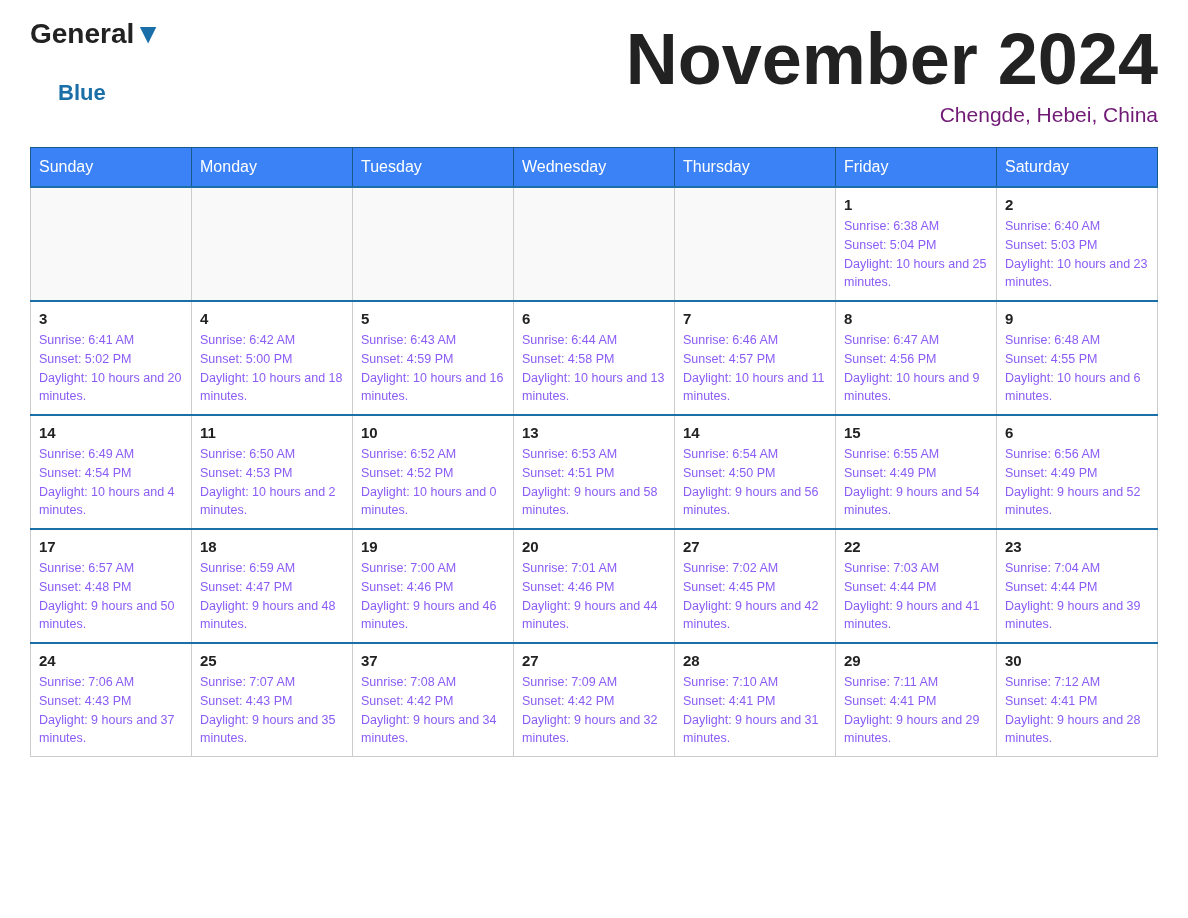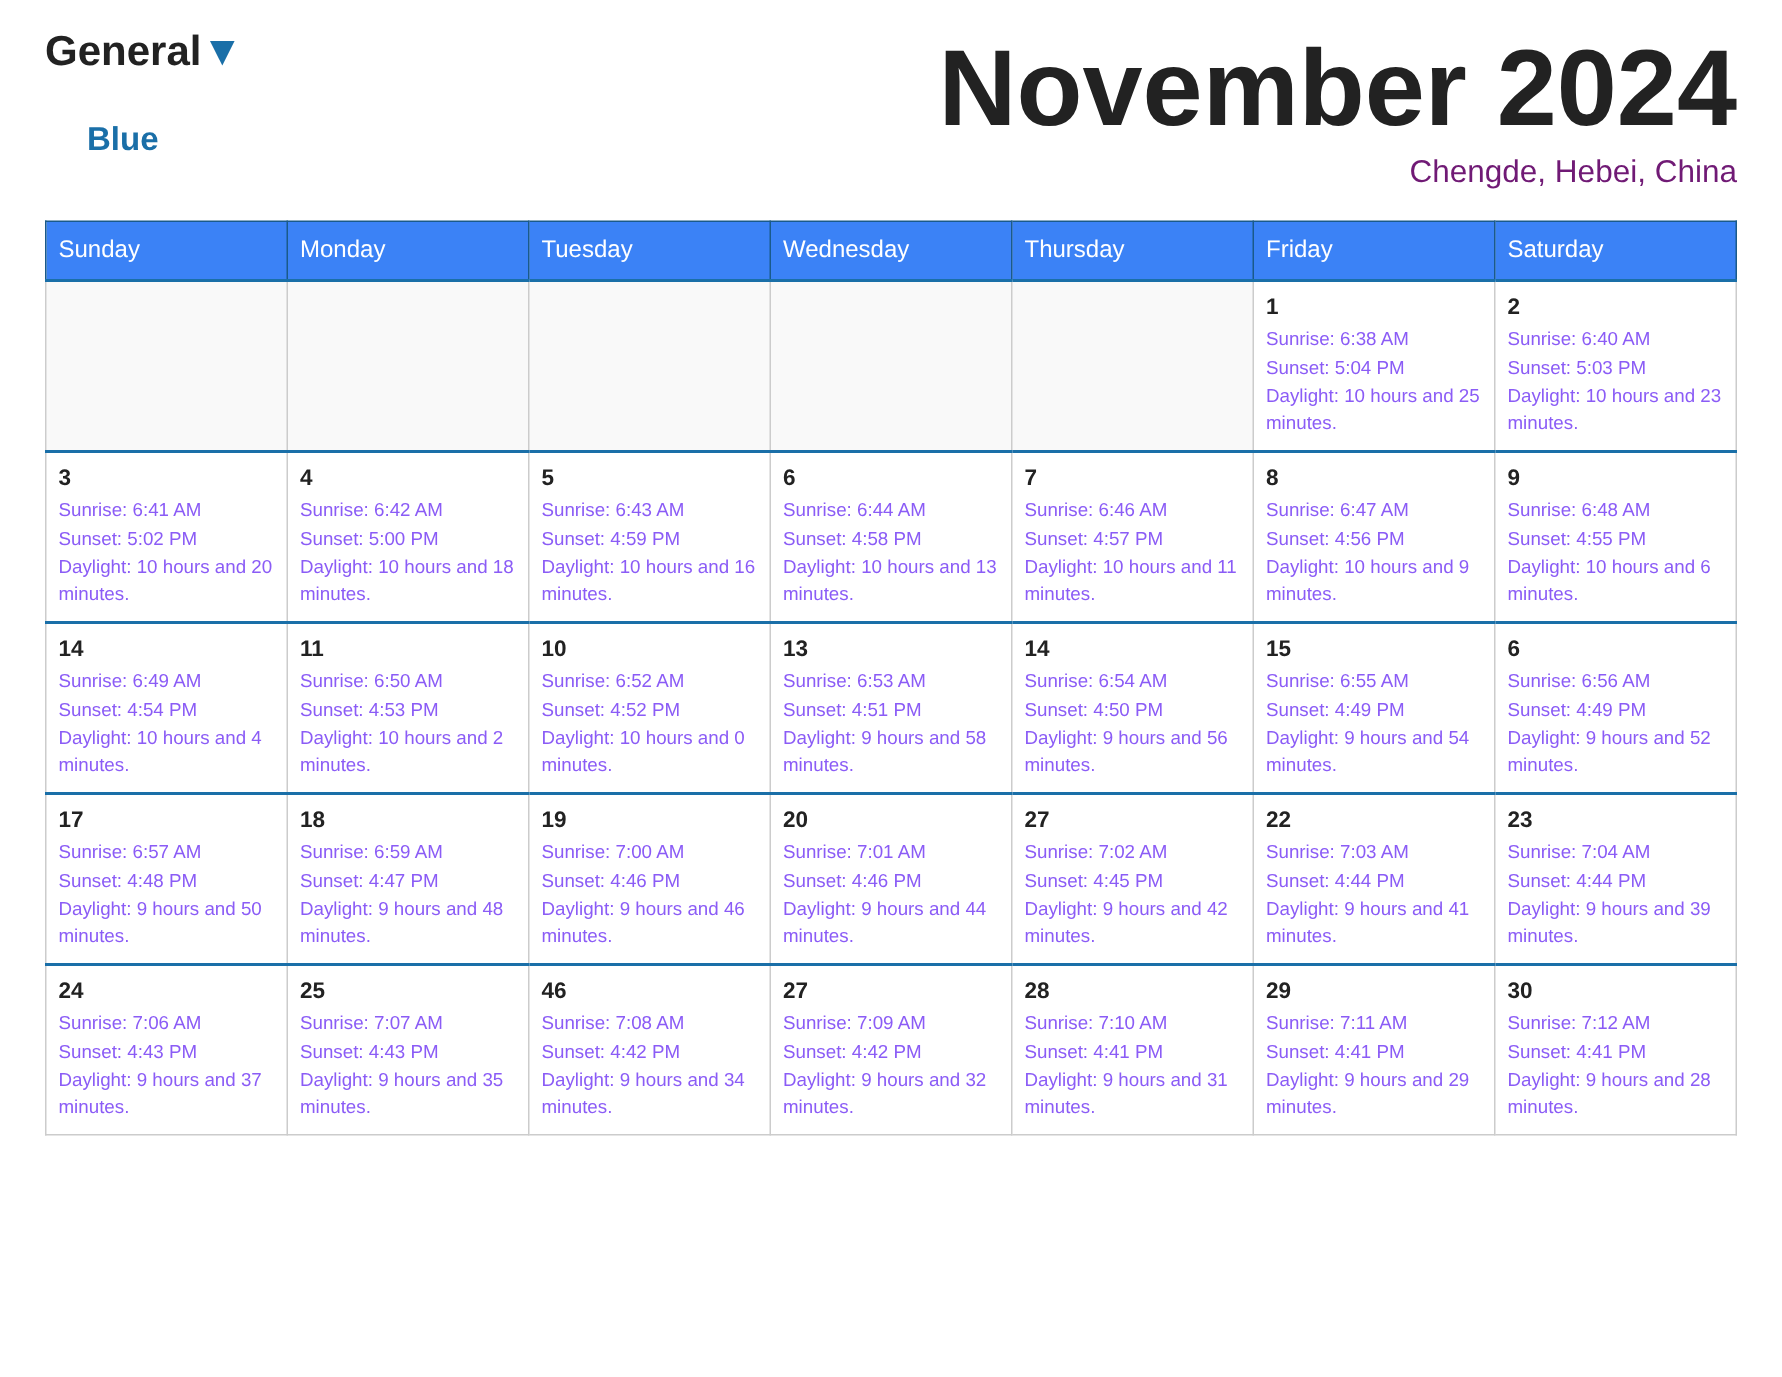--- a/index.html
+++ b/index.html
@@ -231,21 +231,21 @@
       <tr class="week-row">
         <td>
           <span class="day-number">24</span>
           <div class="day-info">Sunrise: 7:06 AM<br>Sunset: 4:43 PM<br>Daylight: 9 hours and 37 minutes.</div>
         </td>
         <td>
           <span class="day-number">25</span>
           <div class="day-info">Sunrise: 7:07 AM<br>Sunset: 4:43 PM<br>Daylight: 9 hours and 35 minutes.</div>
         </td>
         <td>
-          <span class="day-number">46</span>
+          <span class="day-number">37</span>
           <div class="day-info">Sunrise: 7:08 AM<br>Sunset: 4:42 PM<br>Daylight: 9 hours and 34 minutes.</div>
         </td>
         <td>
           <span class="day-number">27</span>
           <div class="day-info">Sunrise: 7:09 AM<br>Sunset: 4:42 PM<br>Daylight: 9 hours and 32 minutes.</div>
         </td>
         <td>
           <span class="day-number">28</span>
           <div class="day-info">Sunrise: 7:10 AM<br>Sunset: 4:41 PM<br>Daylight: 9 hours and 31 minutes.</div>
         </td>

